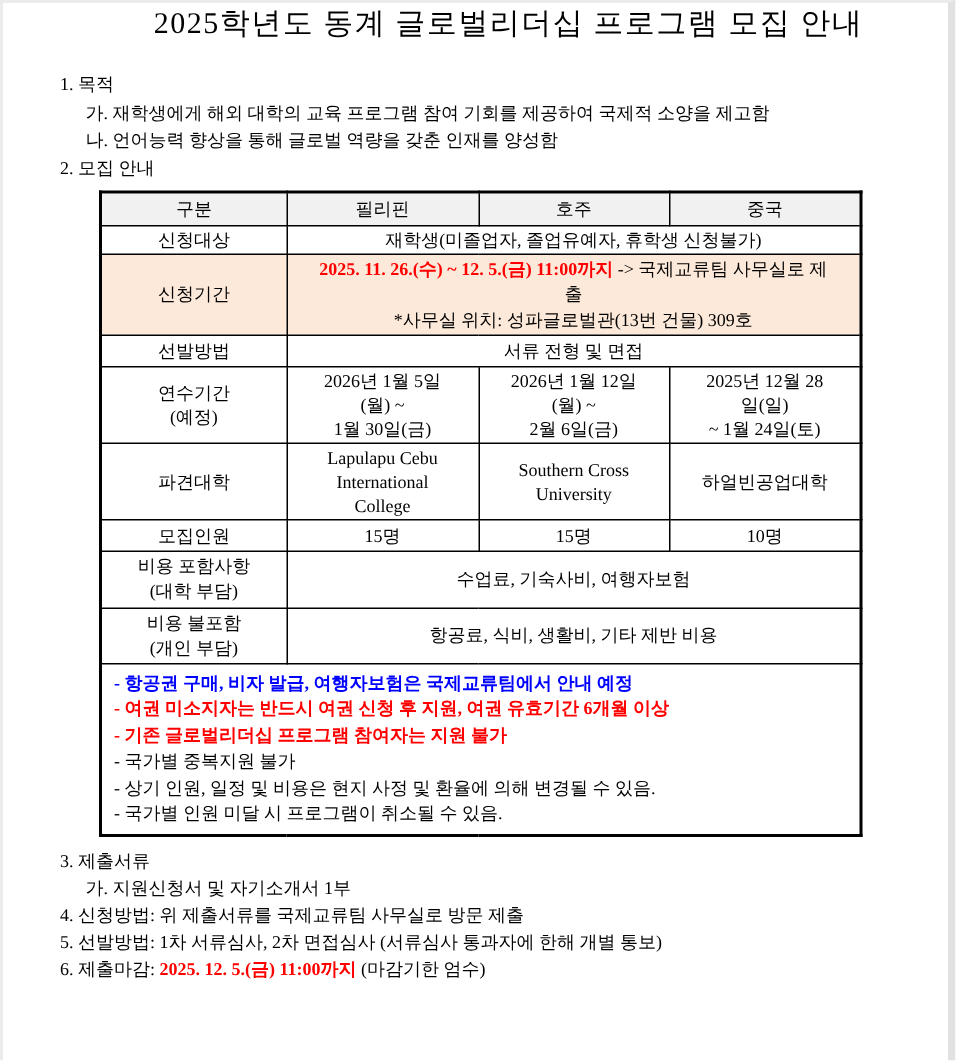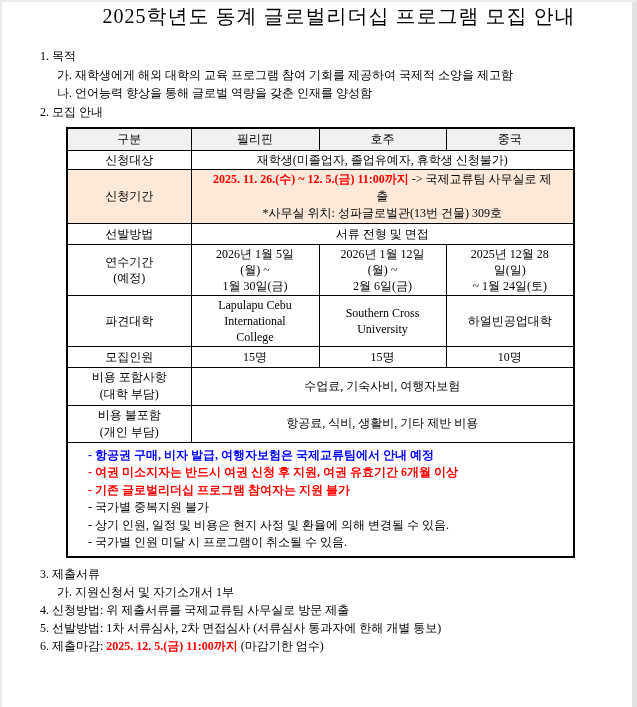--- a/index.html
+++ b/index.html
@@ -50,21 +50,21 @@
   tr.r-duration td { height:39px; }
   tr.r-univ td { height:43px; }
   tr.r-lang td { height:46px; line-height:17px; }
   tr.r-capacity td { height:21px; }
   tr.r-cost1 td { height:38px; line-height:17px; }
   tr.r-cost2 td { height:37px; line-height:17px; }
   tr.r-notes td {
     height:105px;
     text-align:left;
     vertical-align:middle;
-    padding:4px 20px;
+    padding:4px 8px;
     line-height:17.5px;
   }
   .c-red { color:#ff0000; font-weight:bold; }
   .c-blue { color:#000000; }
   .note[data-color="blue"] { color:#0000ff; font-weight:bold; }
   .note[data-color="red"]  { color:#ff0000; font-weight:bold; }
   .note[data-color="black"]{ color:#000000; }
 </style>
 </head>
 <body>

